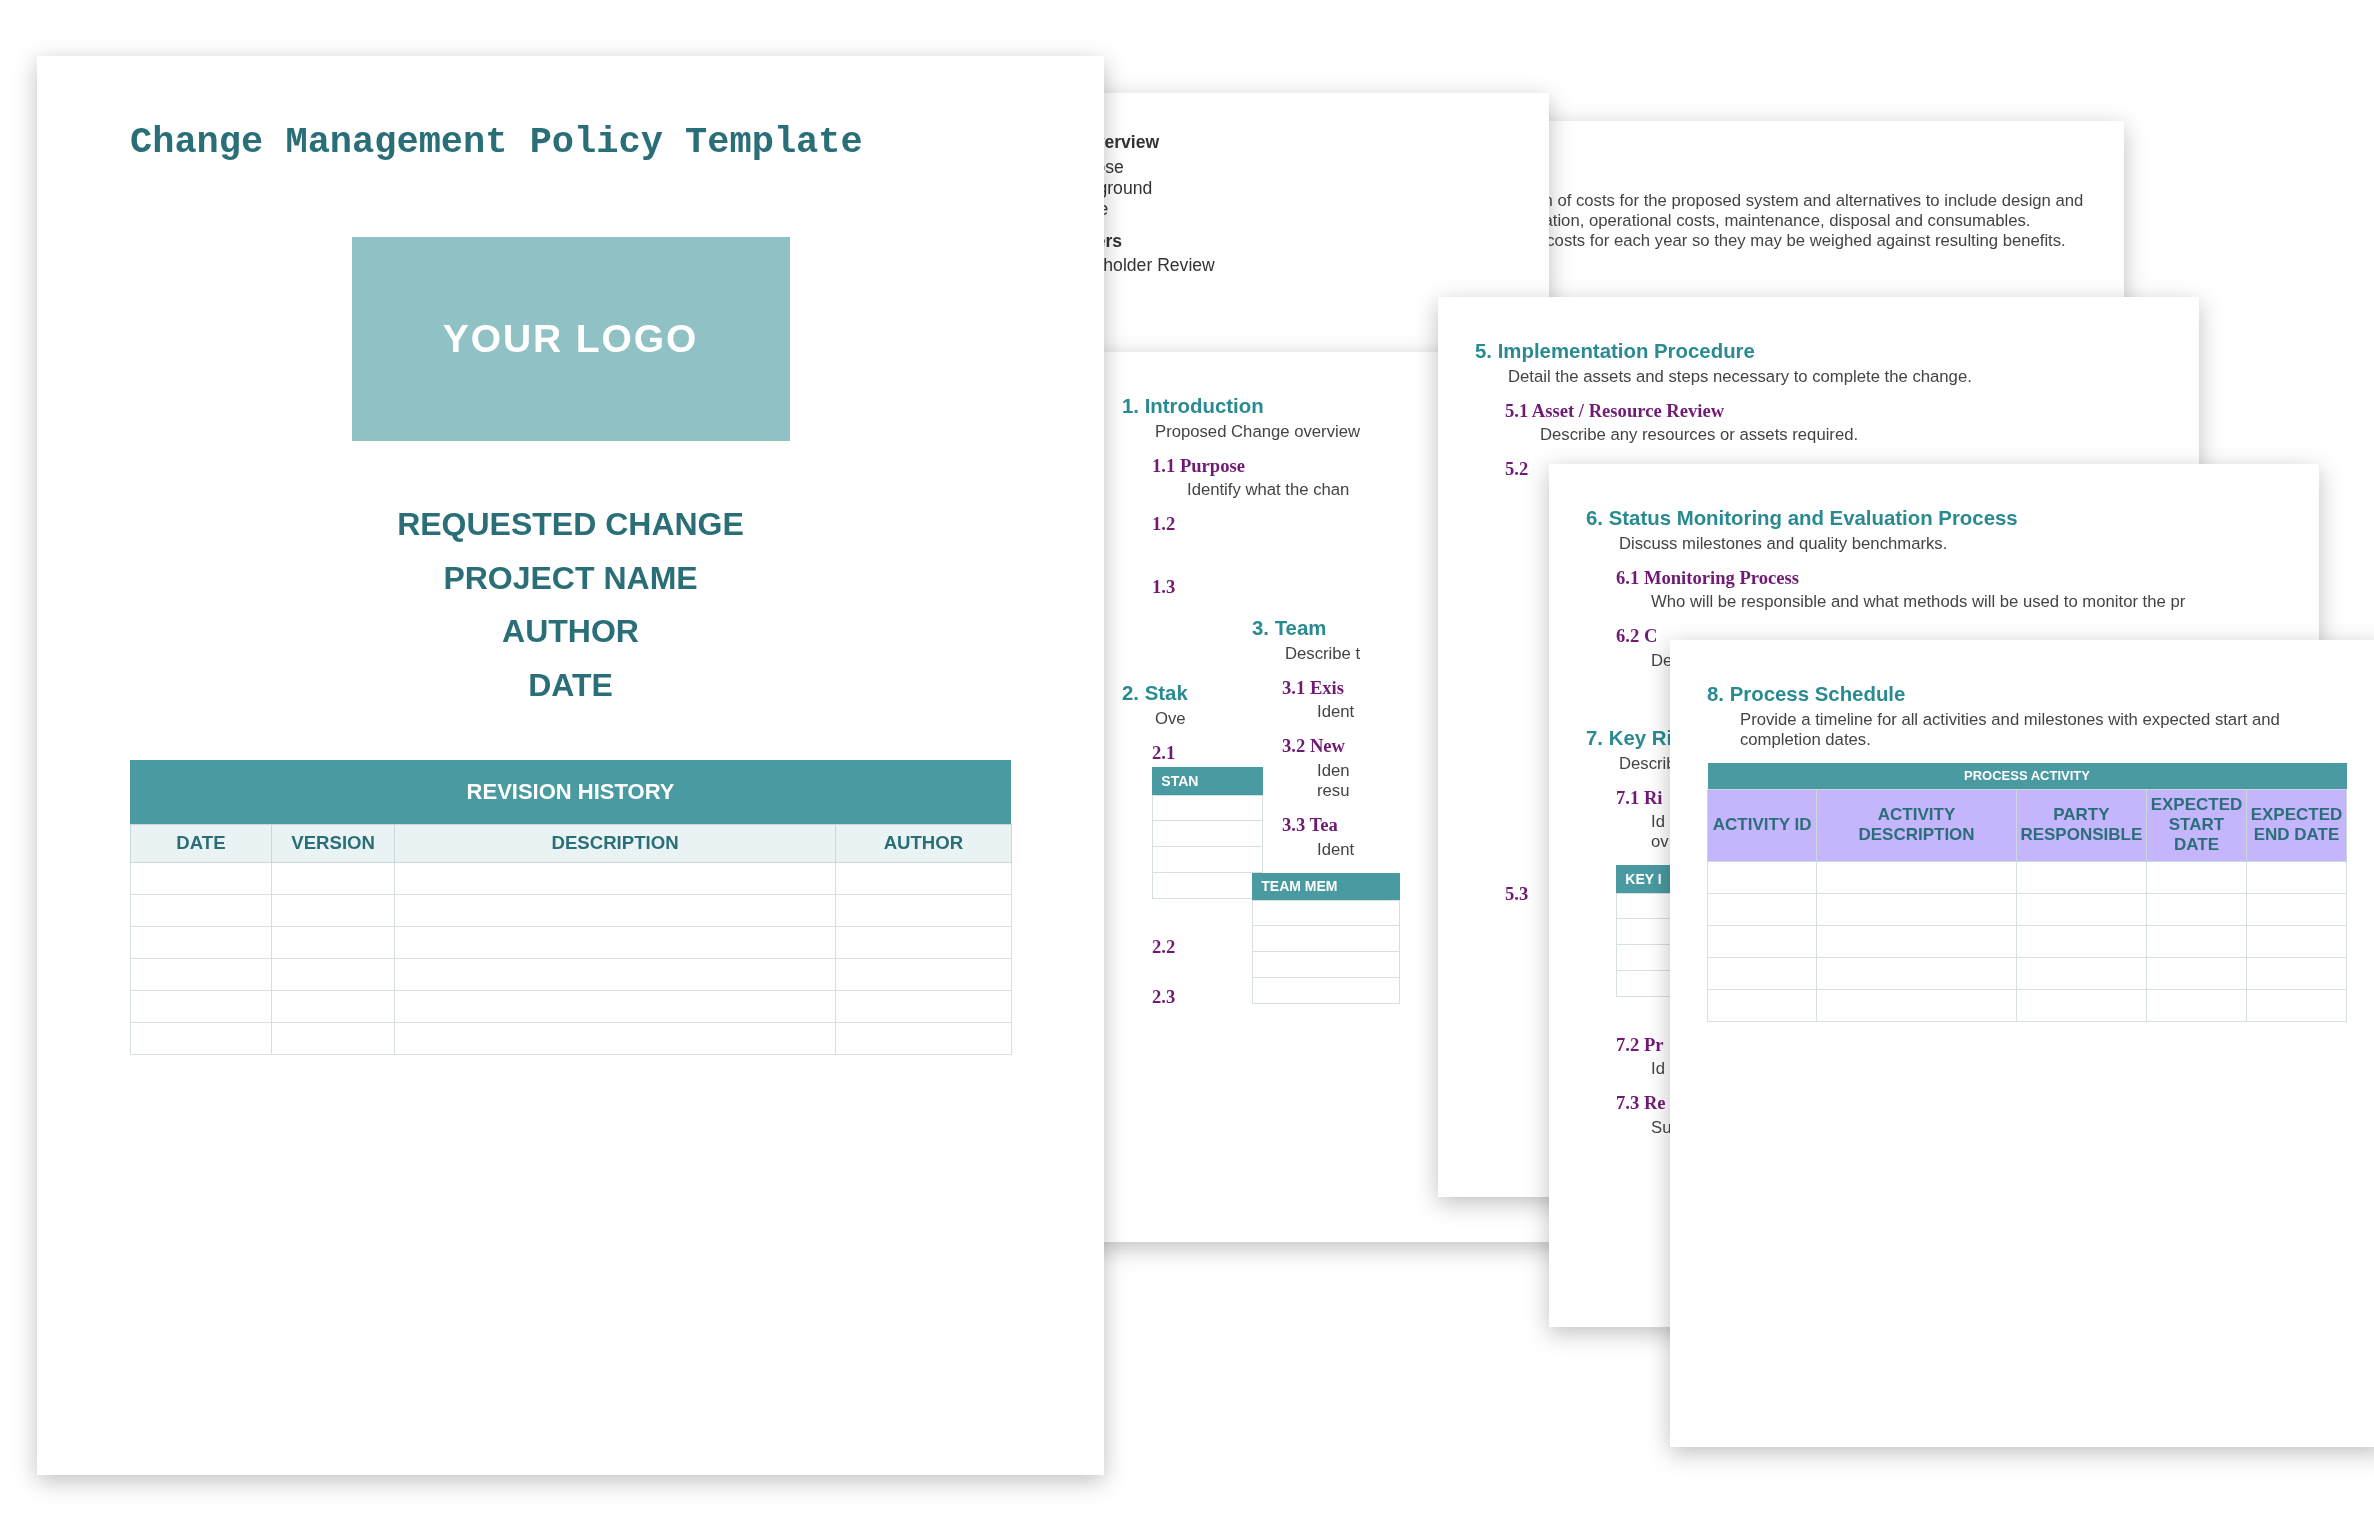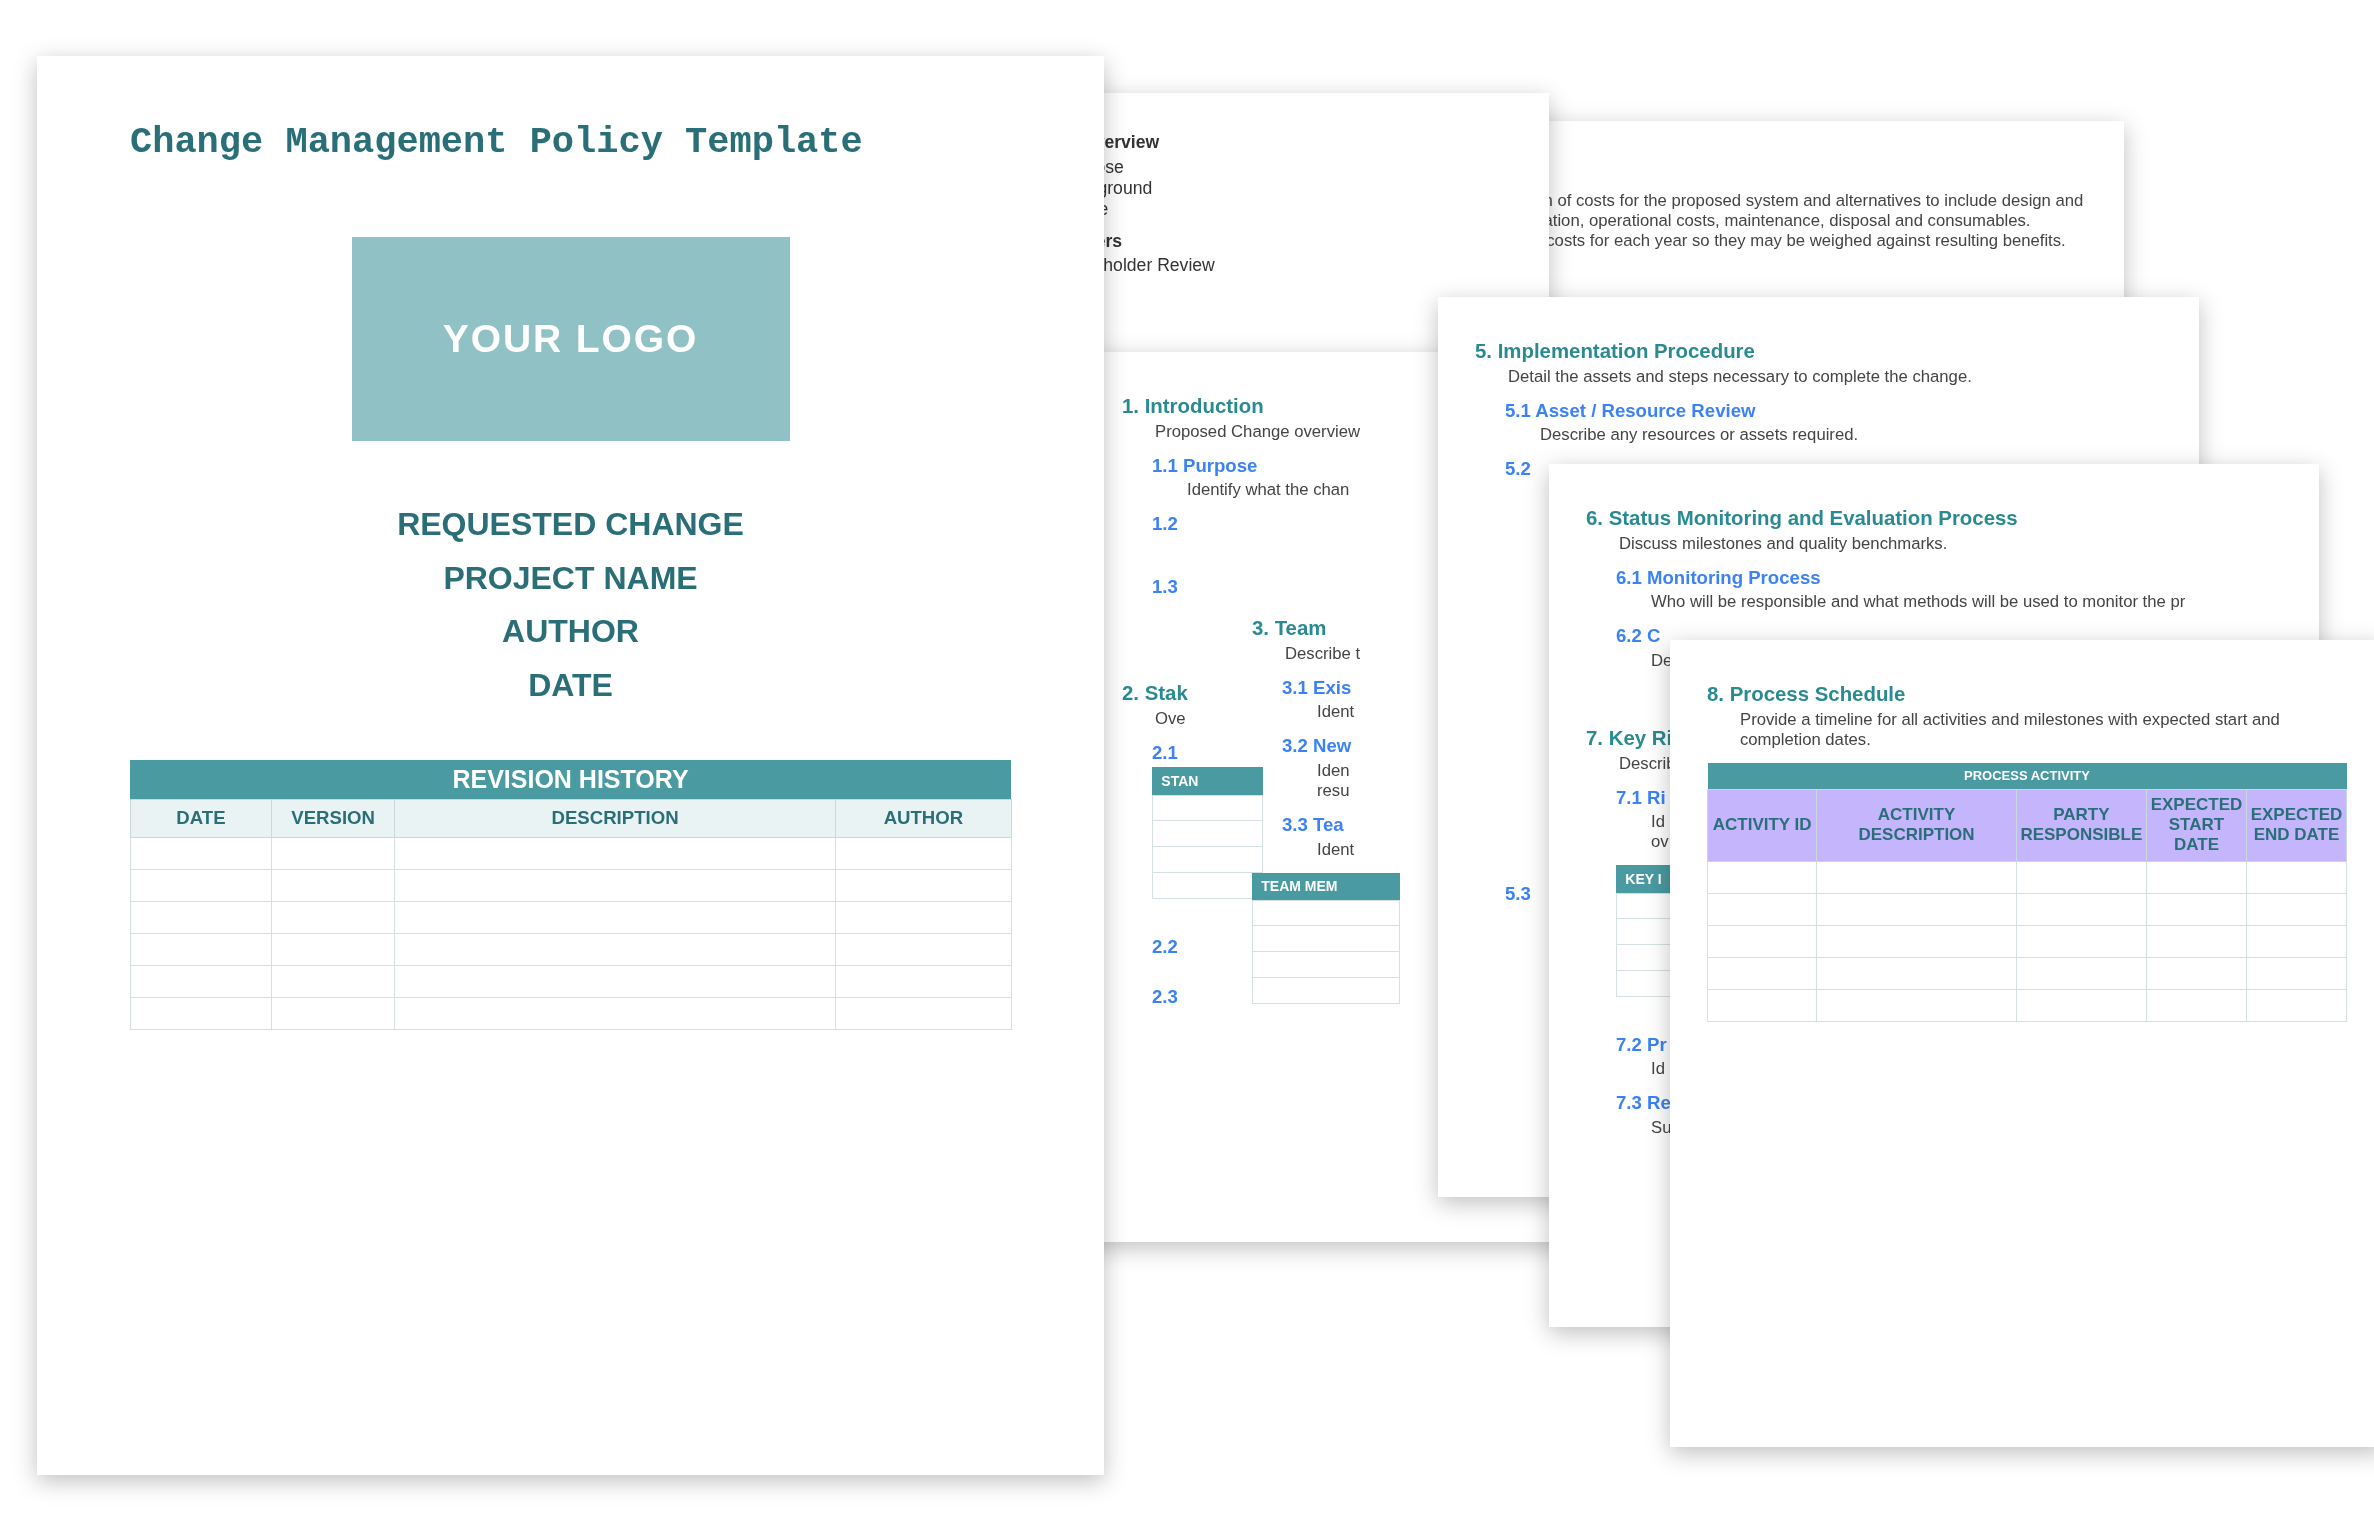--- a/index.html
+++ b/index.html
@@ -25,39 +25,39 @@
   .pA .logo {
     margin: 37px auto 65px auto;
     width: 438px; height: 204px;
     background:#8fc1c5; color:#fff; font-weight:bold; font-size:39px;
     display:flex; align-items:center; justify-content:center; letter-spacing:1.9px;
   }
   .pA .center { text-align:center; color:#2a6f78; font-weight:bold; font-size:32px; margin:16.7px 0; }
   .pA .version { font-size:28px; margin-top:28px; }
   .pA .revhdr {
     margin:56px 56px 0 56px; background:#4a9aa1; color:#fff; font-weight:bold;
-    text-align:center; padding:5px 0; font-size:25px;
+    text-align:center; padding:19px 0; font-size:22px;
   }
   .pA table { width: calc(100% - 111px); margin:0 56px; border-collapse: collapse; }
   .pA thead th {
     background:#eaf3f4; color:#2a6f78; font-weight:bold; font-size:18.6px;
     padding:7.4px 5.6px; border:0.9px solid #c9d8da; text-align:center;
   }
   .pA tbody td { border:0.9px solid #d6dfe1; height:32px; }
 
   
   .pB { left: 955px; top: 93px; width: 594px; height: 1095px; z-index: 40; font-size:17.6px; }
   .pB .l0 { font-weight:bold; color:#333; margin:11px 0 3.7px 0; }
   .pB .l1 { margin-left:37px; color:#333; }
 
   
   .pC { left: 1085px; top: 352px; width: 575px; height: 890px; z-index: 45; }
   .h1c { color:#2a8a92; font-weight:bold; font-size:20.4px; margin:15px 0 3.7px 0; }
   .sub { color:#444; font-size:16.7px; margin:3.7px 0 13px 33px; }
-  .h2c { color:#3b82f6; font-weight:bold; font-size:18.6px; margin:9.3px 0 3.7px 30px; }
+  .h2c { color:#701a75; font-weight:bold; font-size:18.6px; margin:9.3px 0 3.7px 30px;font-family:Liberation Serif, serif; }
   .bar { background:#4a9aa1; color:#fff; font-weight:bold; font-size:14px; padding:5.6px 9.3px; margin-top:1px; }
   .rows .r { border:0.9px solid #d6dfe1; border-top:none; height:26px; }
   .rows .r:first-child { border-top:0.9px solid #d6dfe1; }
 
   
   .pD { left: 1326px; top: 121px; width: 798px; height: 955px; z-index: 35; }
   .pD .idtbl { margin-top:46px; width:158px; border-collapse:collapse; font-size:13px; color:#555;}
   .pD .idtbl th { background:#4a9aa1; color:#fff; padding:3.7px 5.6px; font-size:12px; }
   .pD .idtbl td { border:0.9px solid #d6dfe1; padding:2.8px 5.6px; }
   .pD .nobar { margin-top:28px; }

